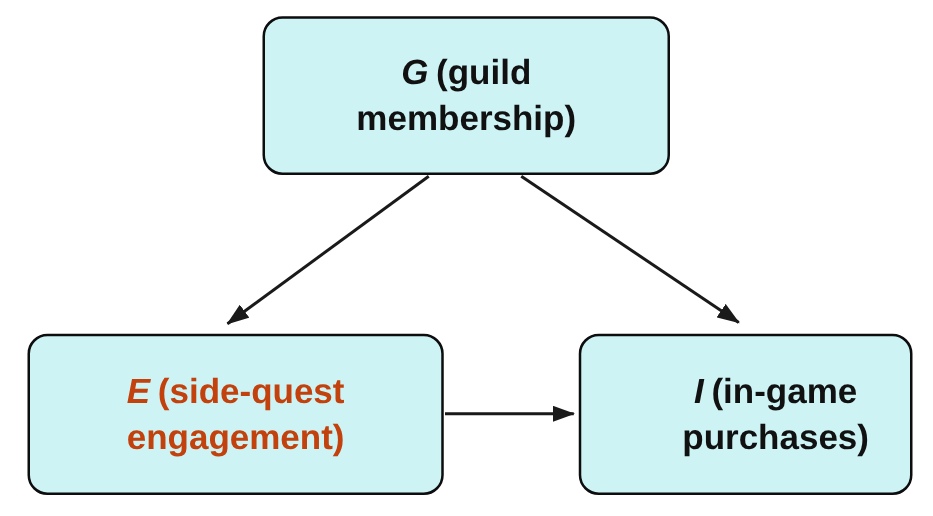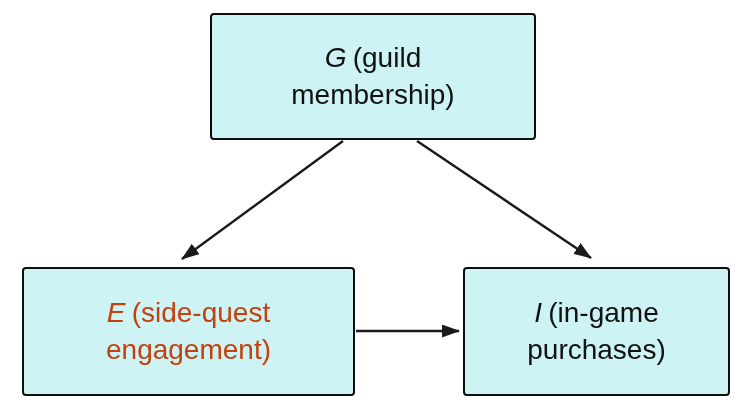--- a/index.html
+++ b/index.html
@@ -14,32 +14,33 @@
   .arrows {
     position: absolute;
     left: 0; top: 0;
     width: 746px; height: 413px;
     pointer-events: none;
   }
   .node {
     position: absolute;
     box-sizing: border-box;
     border: 2.5px solid #0d0d0d;
-    border-radius: 4px;
+    border-radius: 16px;
     display: flex;
     align-items: center;
     justify-content: center;
     text-align: center;
     font-size: 28px;
     line-height: 1.32;
     color: #111111;
+    font-weight: bold;
   }
   .node-g { left: 210px; top: 13px;  width: 326px; height: 127px; }
   .node-e { left: 22px;  top: 267px; width: 333px; height: 129px; }
-  .node-i { left: 463px; top: 267px; width: 267px; height: 129px; }
+  .node-i { left: 463px; top: 267px; width: 267px; height: 129px; justify-content: flex-end; }
   .node-g .label { max-width: 235px; }
   .node-e .label { max-width: 255px; }
   .node-i .label { max-width: 215px; }
   .var {
     font-style: italic;
     margin-right: 0.22em;
   }
   .edge {
     stroke: #1a1a1a;
     stroke-width: 2.4;

